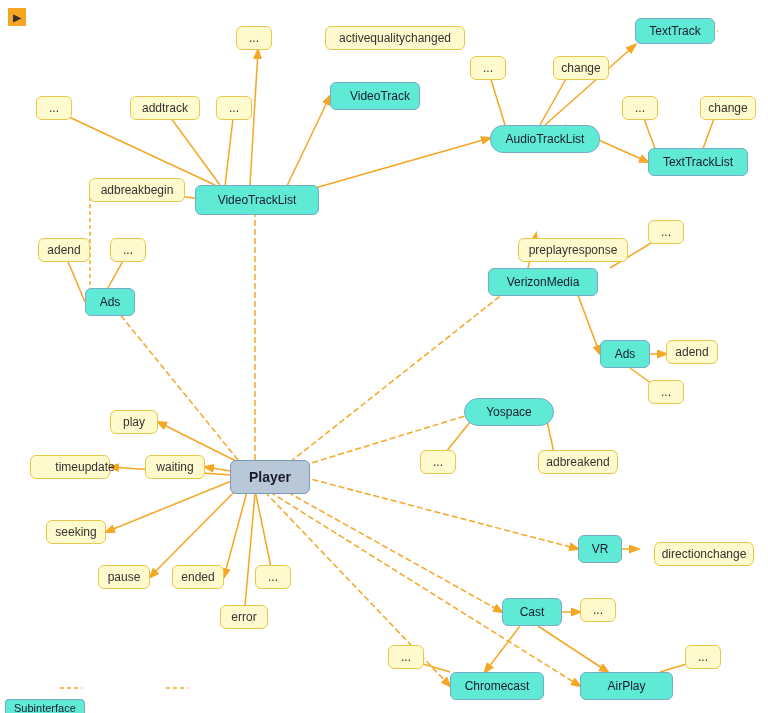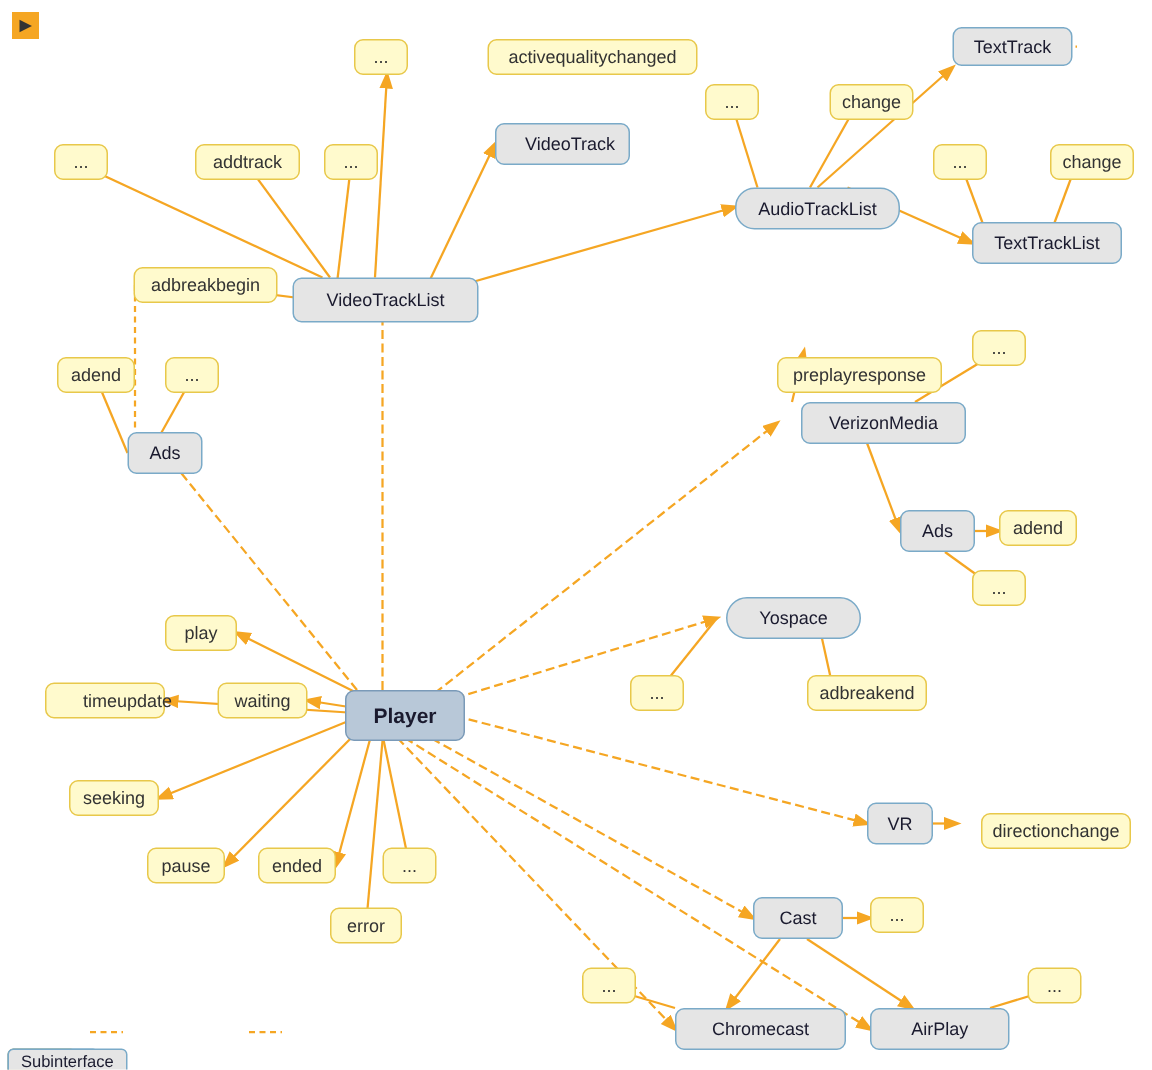--- a/index.html
+++ b/index.html
@@ -23,21 +23,21 @@
       border-radius: 6px;
       display: flex;
       align-items: center;
       justify-content: center;
       font-size: 12px;
       text-align: center;
       padding: 4px 8px;
       cursor: default;
     }
     .node-blue {
-      background: #e5e5e5;
+      background: #5eead4;
       border: 1px solid #7aaac8;
       color: #1a1a2e;
     }
     .node-yellow {
       background: #fffacd;
       border: 1px solid #e8c84a;
       color: #333;
     }
     .node-main {
       background: #b8c8d8;
@@ -174,26 +174,26 @@
 </svg>
 
 <div id="nodes-container">
     <div class="node node-main" style="left: 230px; top: 460px; width: 80px; height: 34px;">Player</div>
     <div class="node node-blue" style="left: 195px; top: 185px; width: 124px; height: 30px;">VideoTrackList</div>
     <div class="node node-blue" style="left: 330px; top: 82px; width: 90px; height: 28px; padding-left: 18px;">VideoTrack</div>
     <div class="node node-blue" style="left: 490px; top: 125px; width: 110px; height: 28px; border-radius: 13px;">AudioTrackList</div>
     <div class="node node-blue" style="left: 635px; top: 18px; width: 80px; height: 26px;">TextTrack</div>
     <div class="node node-blue" style="left: 648px; top: 148px; width: 100px; height: 28px;">TextTrackList</div>
     <div class="node node-blue" style="left: 85px; top: 288px; width: 50px; height: 28px;">Ads</div>
-    <div class="node node-blue" style="left: 534px; top: 268px; width: 110px; height: 28px;">VerizonMedia</div>
+    <div class="node node-blue" style="left: 488px; top: 268px; width: 110px; height: 28px;">VerizonMedia</div>
     <div class="node node-blue" style="left: 600px; top: 340px; width: 50px; height: 28px;">Ads</div>
-    <div class="node node-blue" style="left: 484px; top: 398px; width: 90px; height: 28px; border-radius: 14px;">Yospace</div>
+    <div class="node node-blue" style="left: 464px; top: 398px; width: 90px; height: 28px; border-radius: 14px;">Yospace</div>
     <div class="node node-blue" style="left: 578px; top: 535px; width: 44px; height: 28px;">VR</div>
     <div class="node node-blue" style="left: 502px; top: 598px; width: 60px; height: 28px;">Cast</div>
-    <div class="node node-blue" style="left: 450px; top: 672px; width: 114px; height: 28px;">Chromecast</div>
+    <div class="node node-blue" style="left: 450px; top: 672px; width: 94px; height: 28px;">Chromecast</div>
     <div class="node node-blue" style="left: 580px; top: 672px; width: 93px; height: 28px;">AirPlay</div>
     <div class="node node-yellow" style="left: 325px; top: 26px; width: 140px; height: 24px;">activequalitychanged</div>
     <div class="node node-yellow" style="left: 236px; top: 26px; width: 36px; height: 24px;">...</div>
     <div class="node node-yellow" style="left: 36px; top: 96px; width: 36px; height: 24px;">...</div>
     <div class="node node-yellow" style="left: 130px; top: 96px; width: 70px; height: 24px;">addtrack</div>
     <div class="node node-yellow" style="left: 216px; top: 96px; width: 36px; height: 24px;">...</div>
     <div class="node node-yellow" style="left: 64px; top: 178px; width: 96px; height: 24px; margin-left: 25px;">adbreakbegin</div>
     <div class="node node-yellow" style="left: 38px; top: 238px; width: 52px; height: 24px;">adend</div>
     <div class="node node-yellow" style="left: 110px; top: 238px; width: 36px; height: 24px;">...</div>
     <div class="node node-yellow" style="left: 470px; top: 56px; width: 36px; height: 24px;">...</div>

